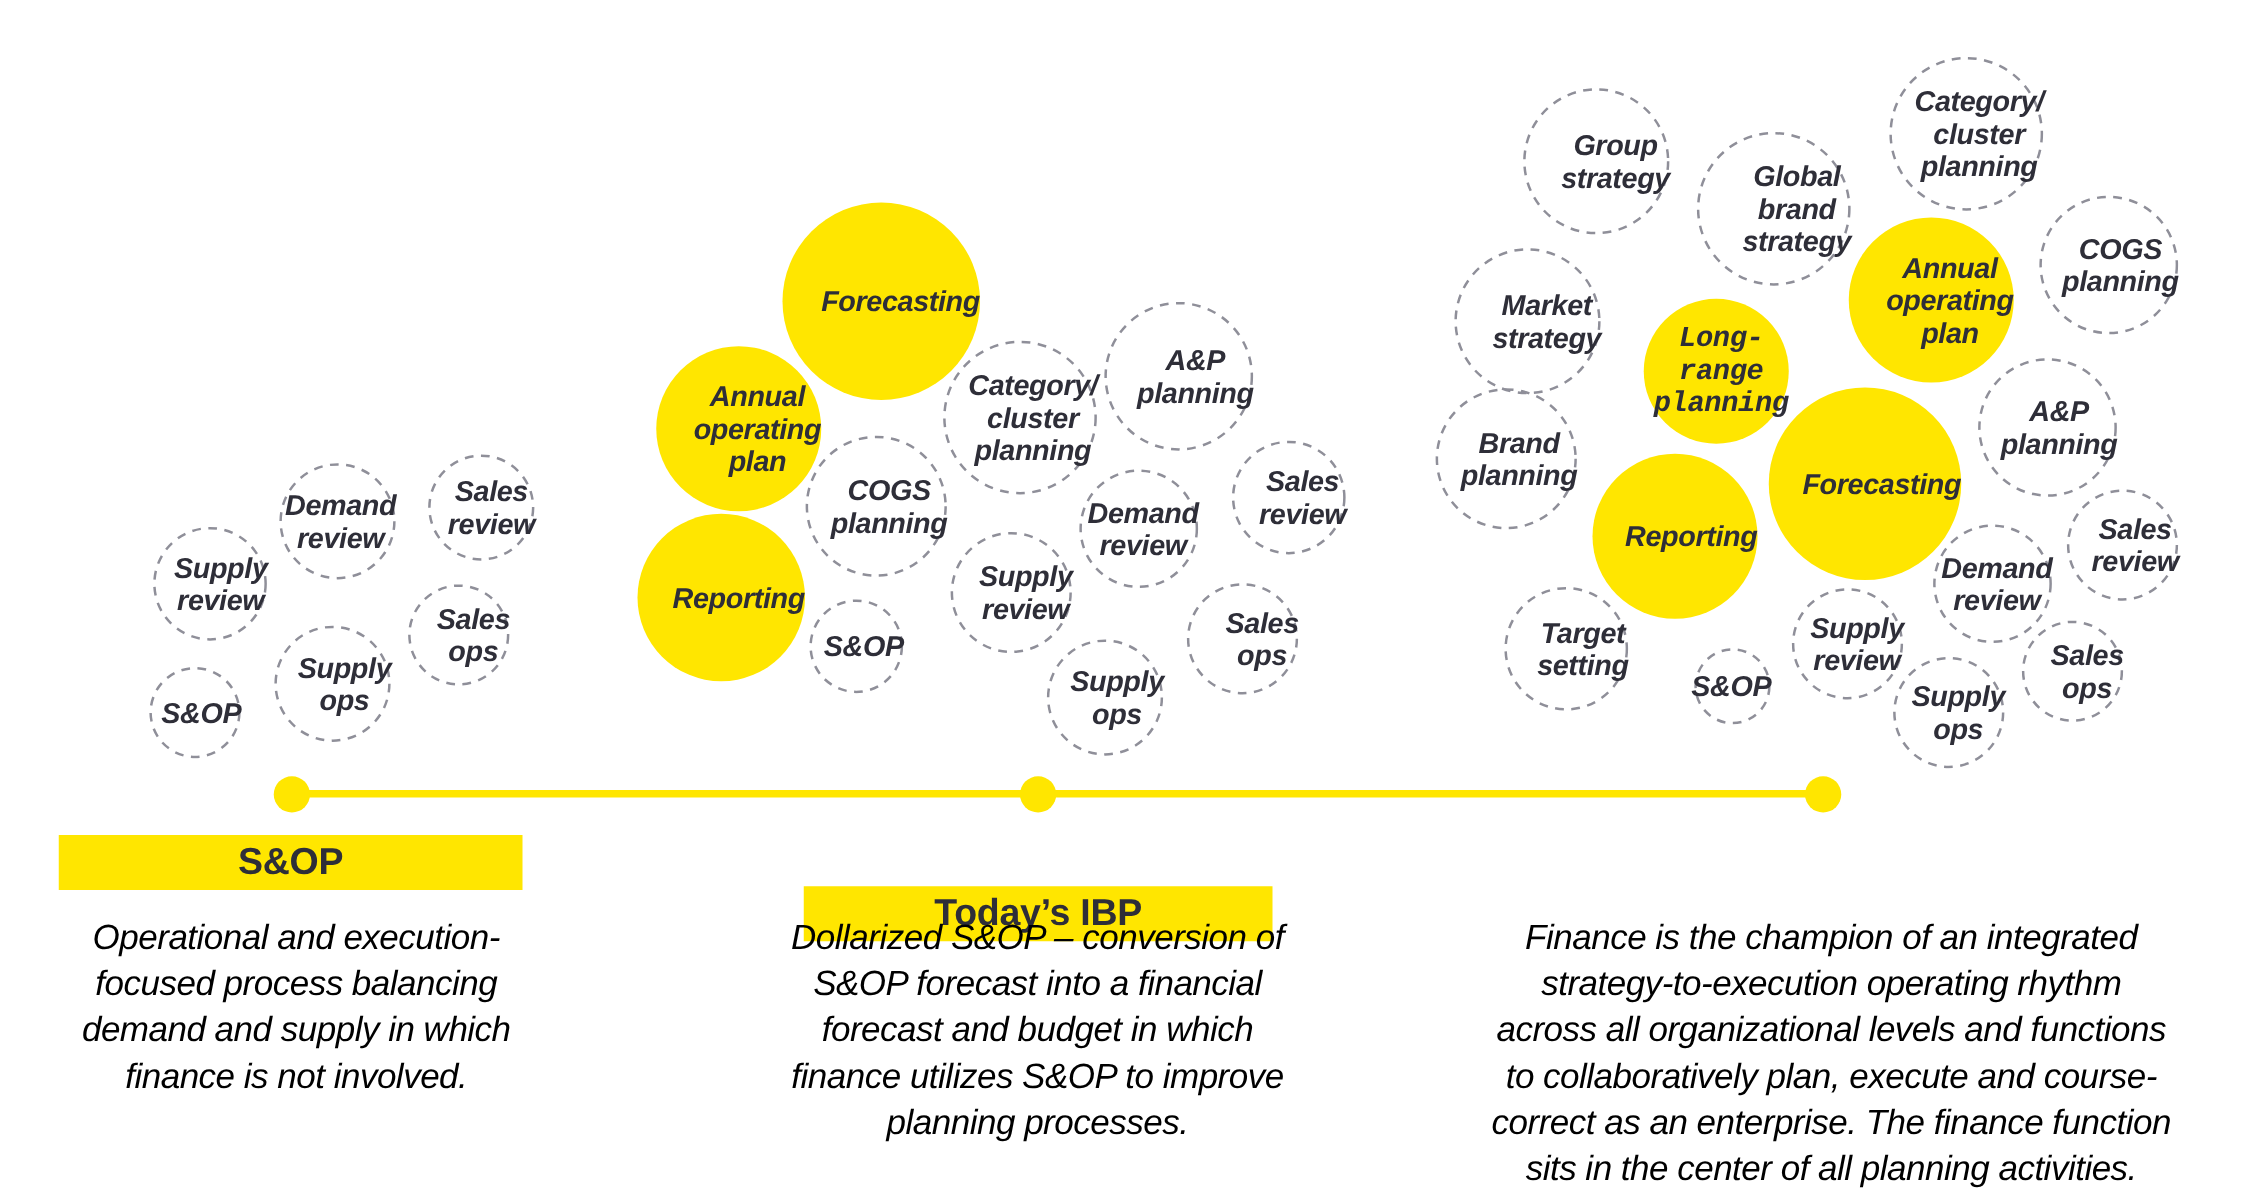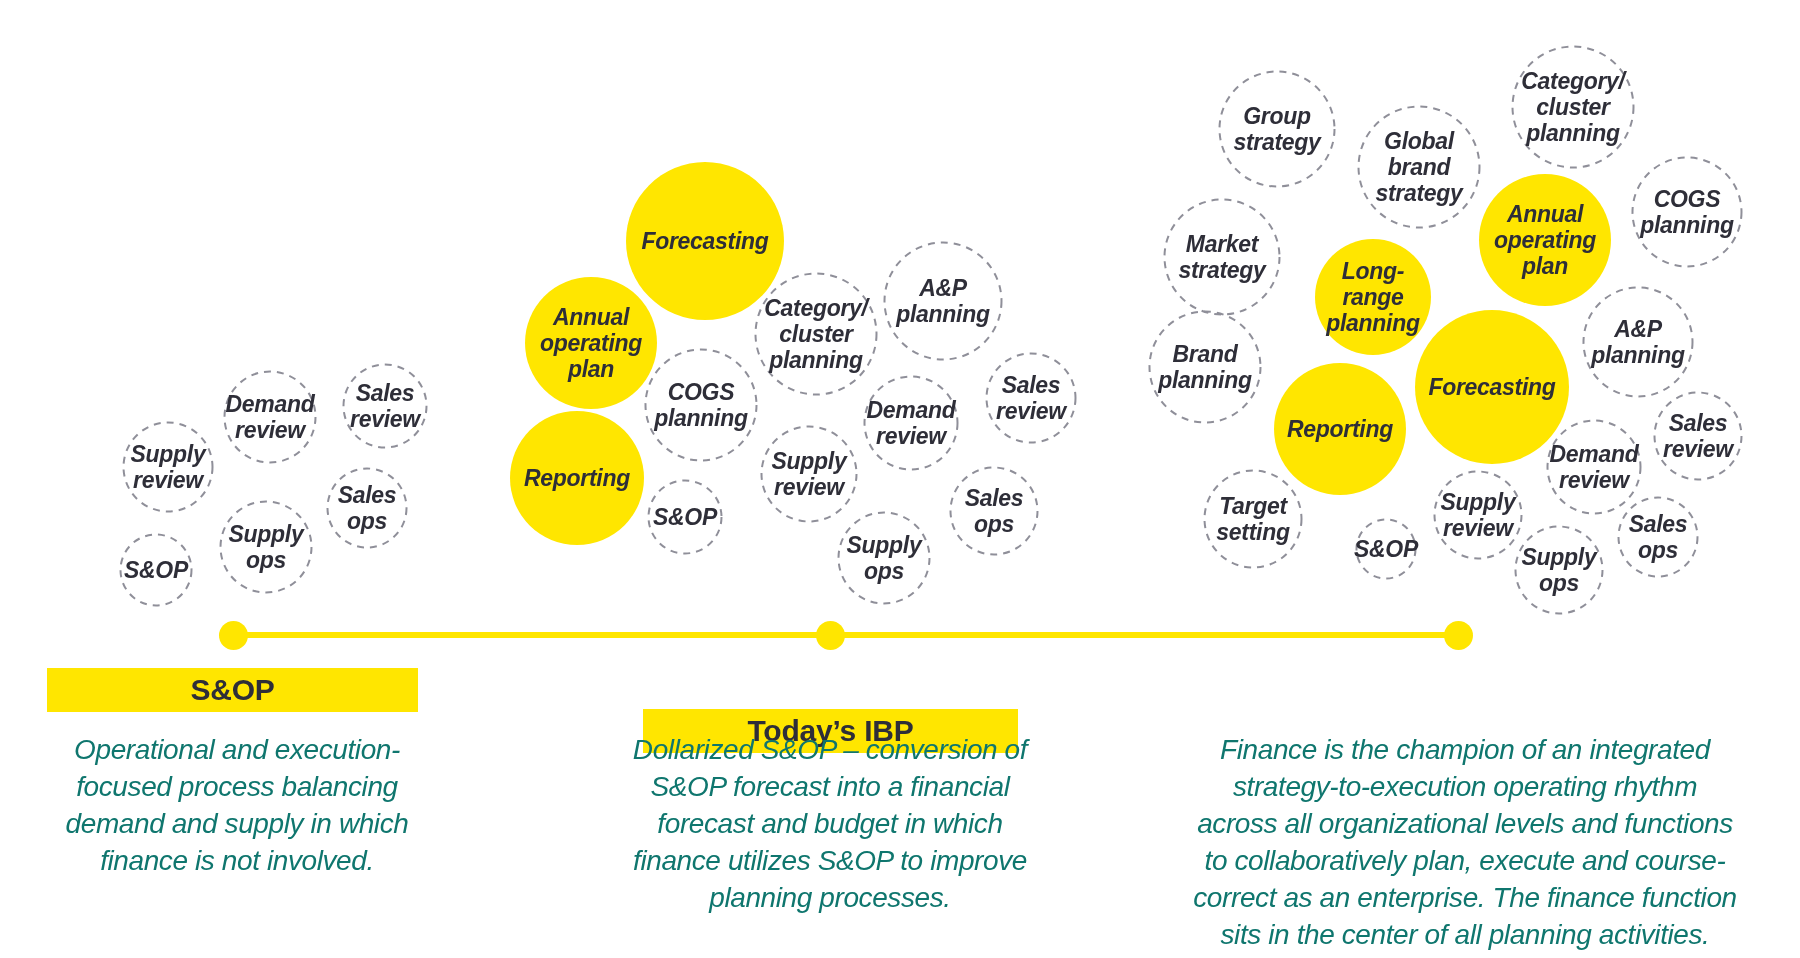--- a/index.html
+++ b/index.html
@@ -3,21 +3,21 @@
 <meta charset="utf-8">
 <style>
   html,body{margin:0;padding:0;background:#ffffff;}
   #canvas{
     position:relative;width:1800px;height:958px;background:#ffffff;
     font-family:"Liberation Sans",sans-serif;color:#2e2e38;overflow:hidden;
   }
   
   .bubble{
     position:absolute;border-radius:50%;
-    display:flex;align-items:center;justify-content:center;
+    display:flex;align-items:center;justify-content:flex-end;
     box-sizing:border-box;
   }
   .bubble.filled{background:#ffe600;}
   .bubble svg{position:absolute;left:0;top:0;}
   .bubble-label{
     position:relative;text-align:center;white-space:pre-line;
     font-style:italic;font-weight:600;font-size:23px;line-height:26px;color:#2e2e38;
     letter-spacing:-0.3px;
   }
   
@@ -31,21 +31,21 @@
     position:absolute;top:668px;height:44px;background:#ffe600;
     display:flex;align-items:center;justify-content:center;
     font-weight:bold;font-size:30px;color:#2e2e38;letter-spacing:-0.2px;
   }
   .stage-bar.s1{left:47px;width:371px;}
   .stage-bar.s2{left:643px;width:375px;margin-top:41px;}
   .stage-bar.s3{left:1197px;width:523px;}
   
   .stage-desc{
     position:absolute;top:731px;text-align:center;white-space:pre-line;
-    font-style:italic;font-size:28px;line-height:37px;color:#0f766e;letter-spacing:-0.4px;
+    font-style:italic;font-size:28px;line-height:37px;color:#000000;letter-spacing:-0.4px;
   }
   .stage-desc.s1{left:25px;width:424px;}
   .stage-desc.s2{left:620px;width:420px;}
   .stage-desc.s3{left:1178px;width:574px;}
 </style>
 </head>
 <body>
 
 <div id="canvas">
 
@@ -200,21 +200,21 @@
           <circle cx="59" cy="59" r="57.5" fill="none" stroke="#8f8f99" stroke-width="2" stroke-dasharray="7 6"></circle>
         </svg>
         <div class="bubble-label">Market
 strategy</div>
       </div>
       <div class="bubble filled" style="left: 1479px; top: 174px; width: 132px; height: 132px;">
         <div class="bubble-label">Annual
 operating
 plan</div>
       </div>
-      <div class="bubble filled" style="left: 1315px; top: 239px; width: 116px; height: 116px;">
+      <div class="bubble filled" style="left: 1315px; top: 239px; width: 116px; height: 116px; font-family: Liberation Mono, monospace;">
         <div class="bubble-label">Long-
 range
 planning</div>
       </div>
       <div class="bubble" style="left: 1582px; top: 286px; width: 112px; height: 112px;">
         <svg width="112" height="112">
           <circle cx="56" cy="56" r="54.5" fill="none" stroke="#8f8f99" stroke-width="2" stroke-dasharray="7 6"></circle>
         </svg>
         <div class="bubble-label">A&amp;P
 planning</div>

